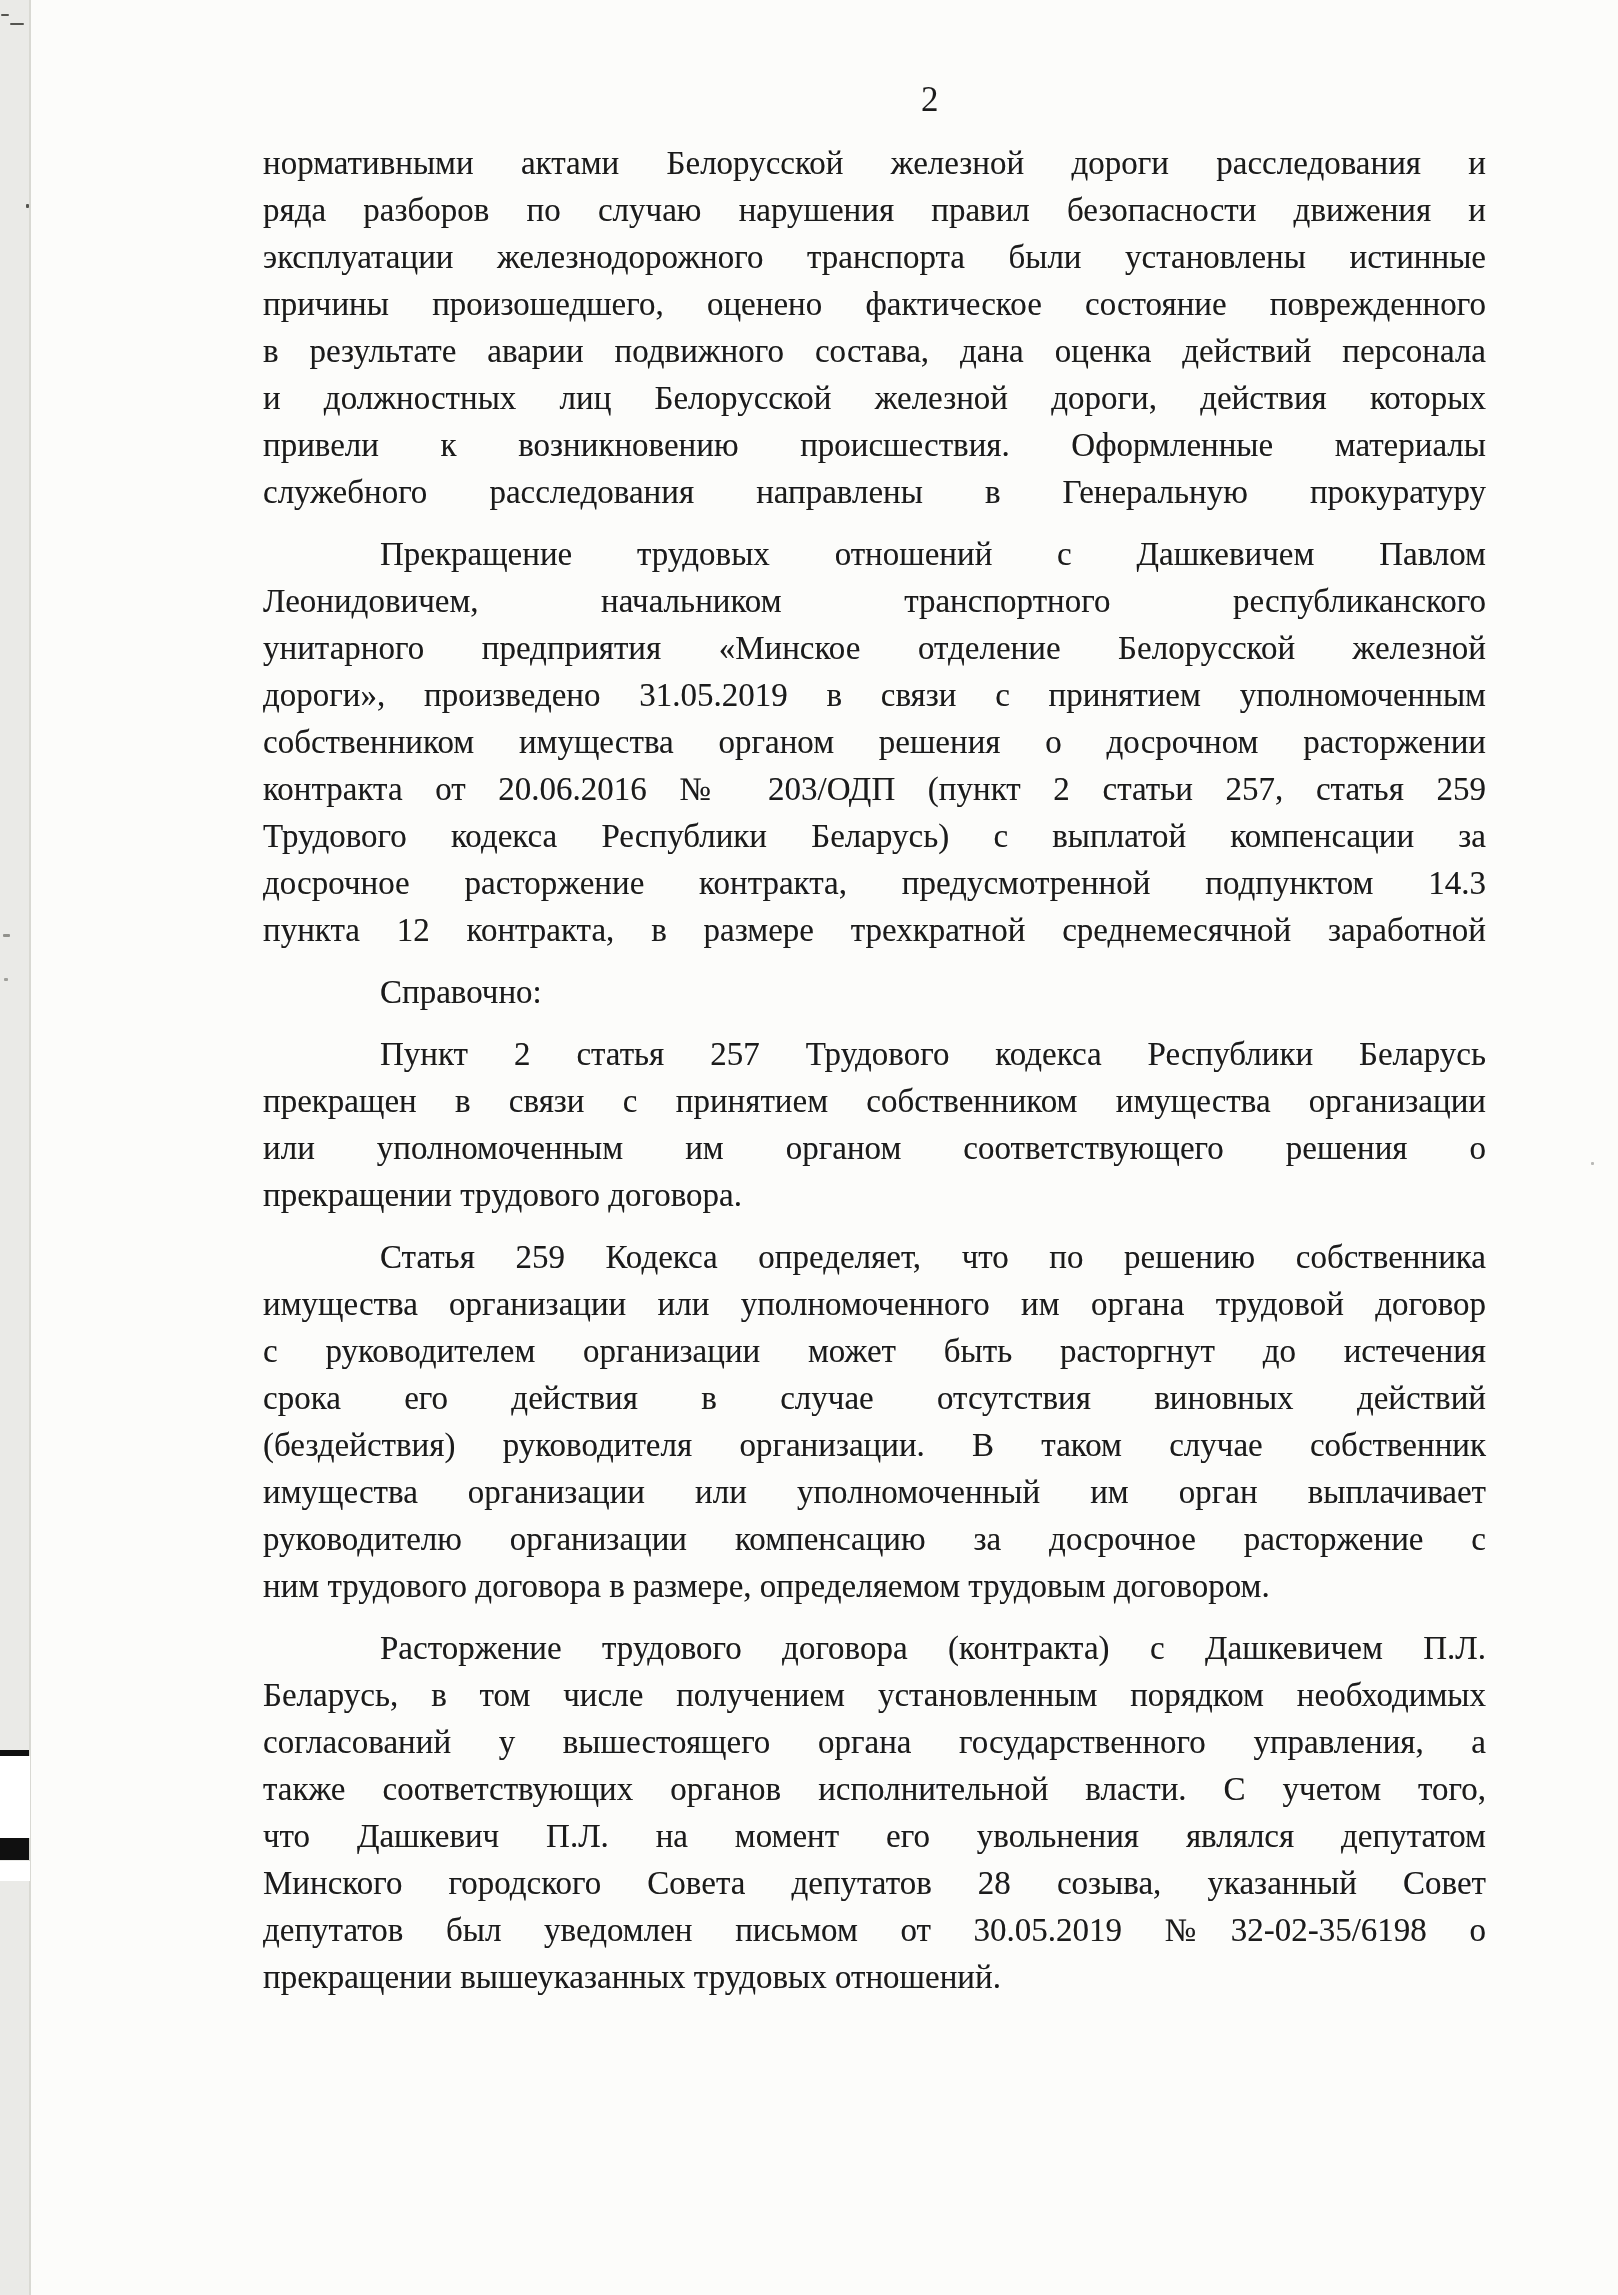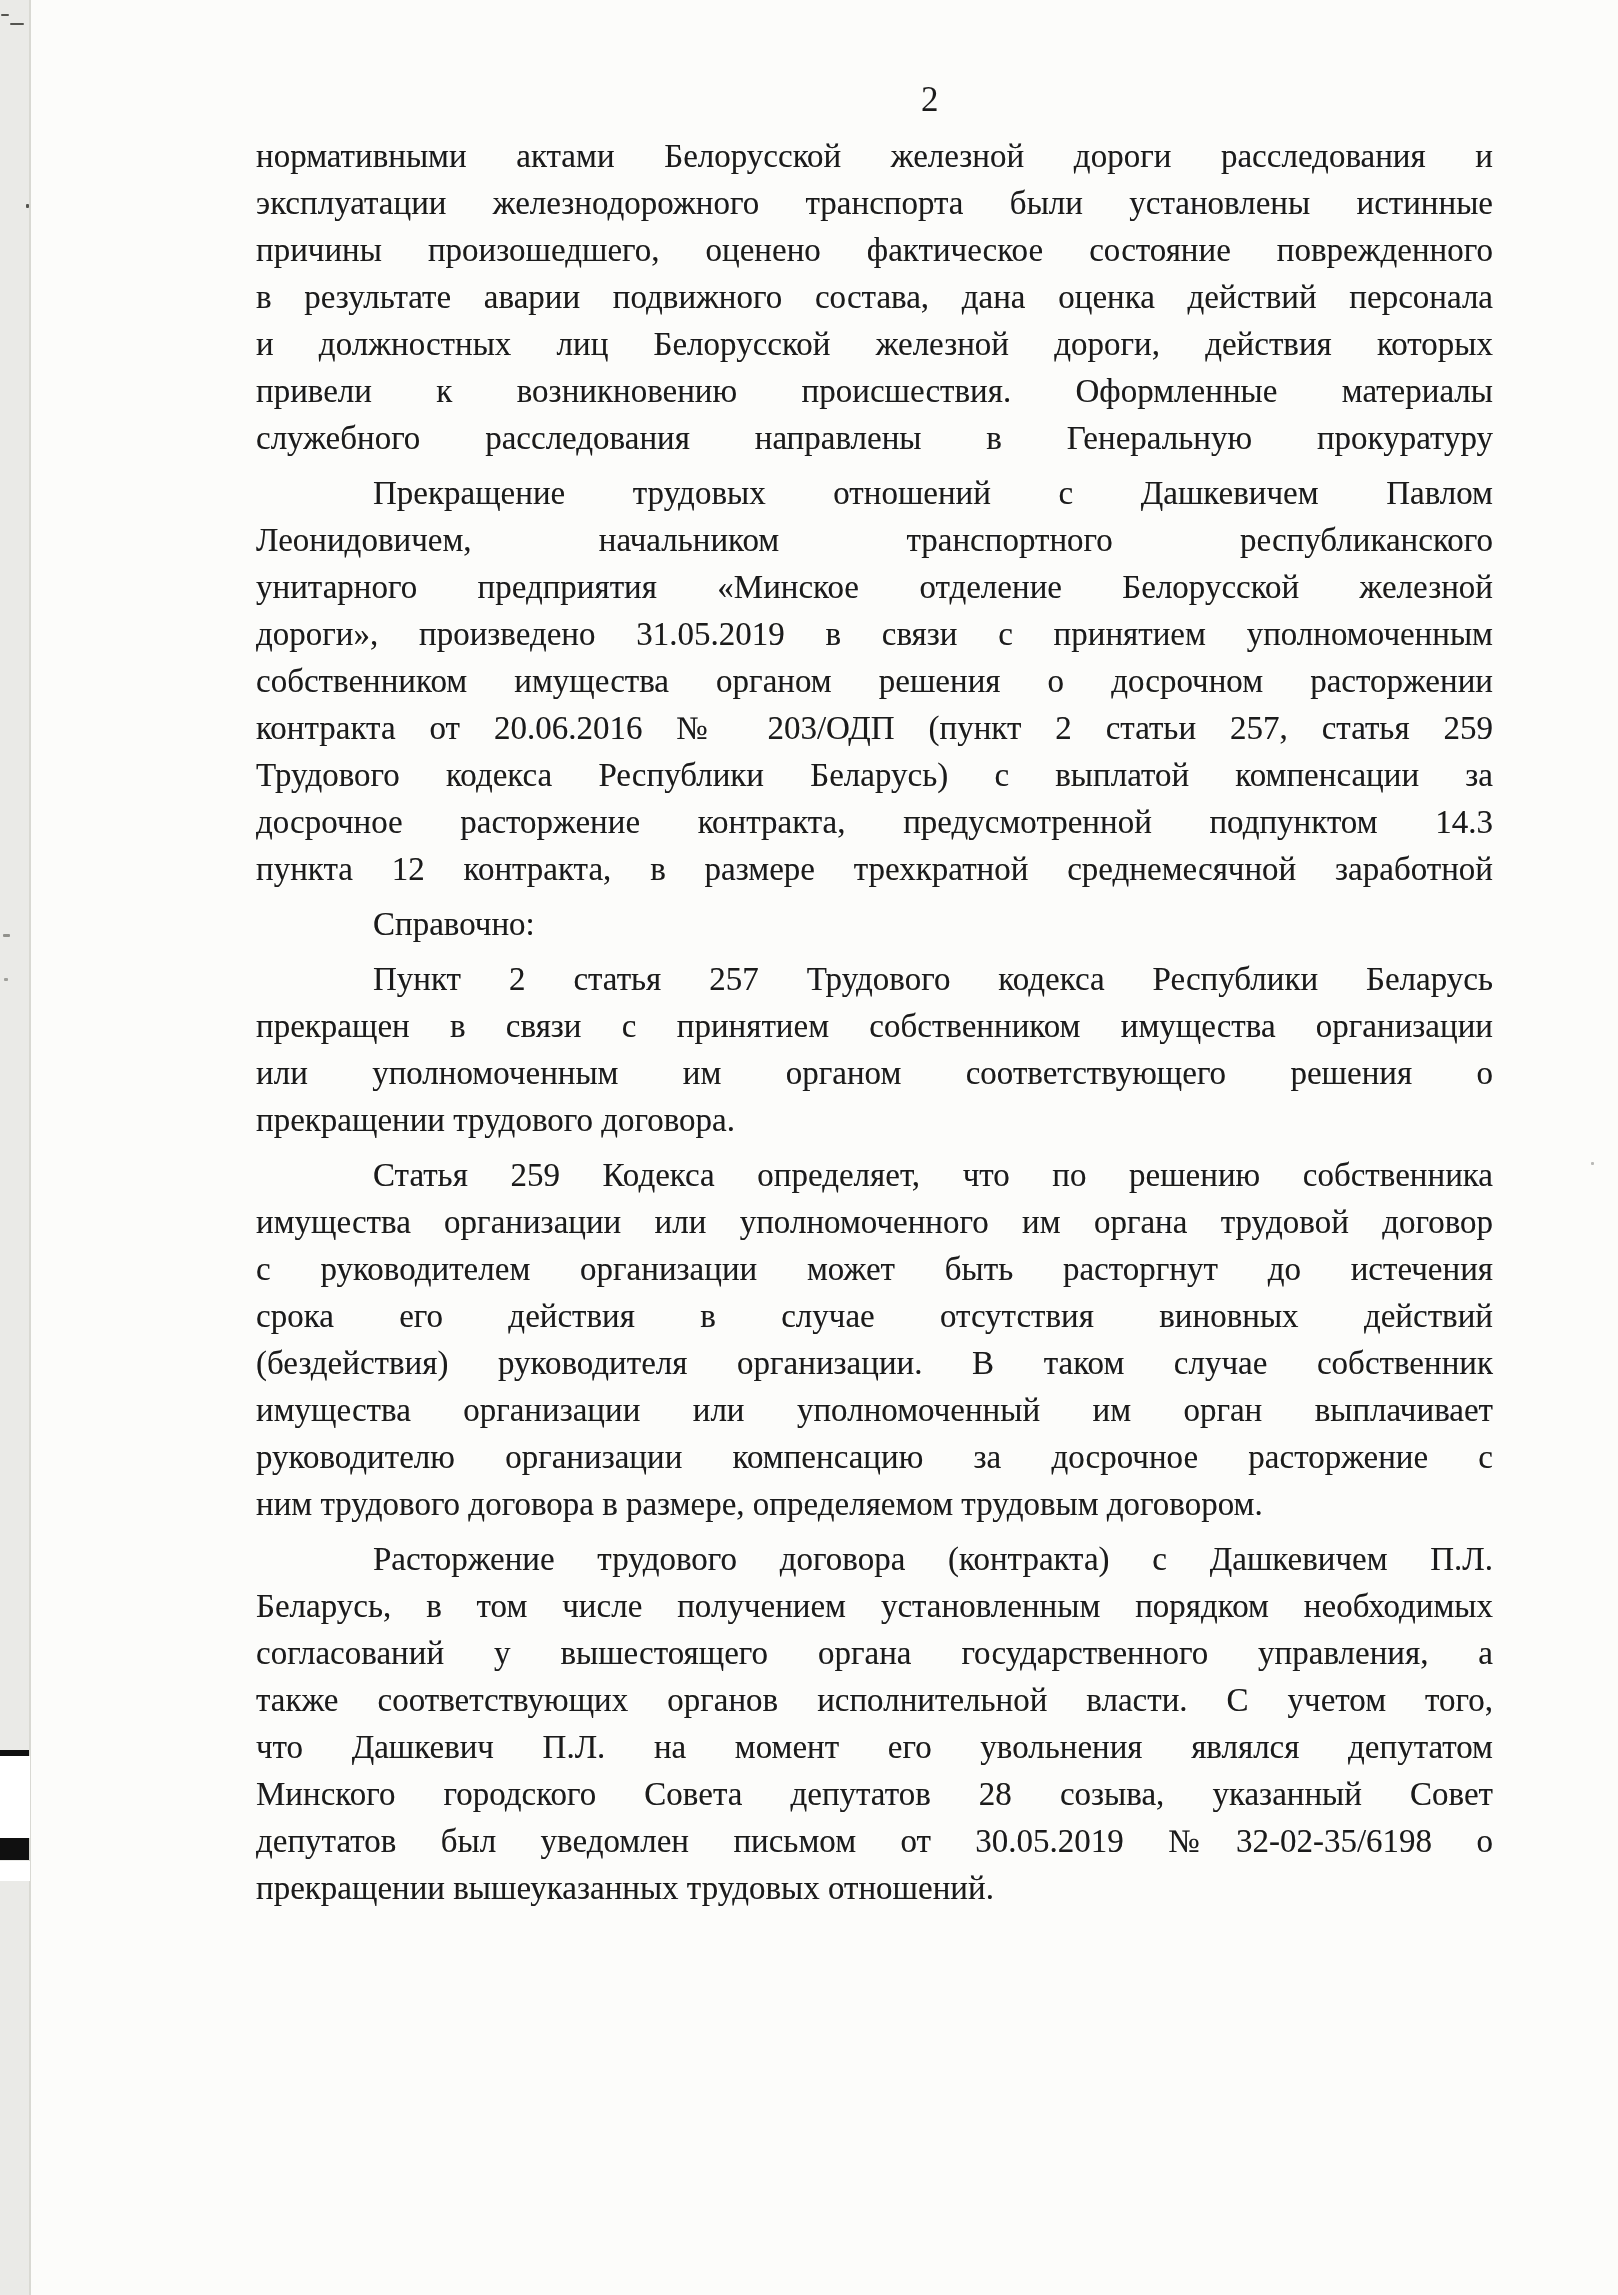--- a/index.html
+++ b/index.html
@@ -51,21 +51,21 @@
   }
   #text-block {
     position: absolute;
     left: 248px;
     top: 125px;
     width: 1253px;
     font-size: 33px;
     line-height: 47px;
     text-shadow: 0 0 0.5px rgba(20,20,20,0.35);
   }
-  .para { margin: 8px; }
+  .para { margin: 15px; }
   .para.italic { }
   .line {
     text-align: justify;
     text-align-last: justify;
     -moz-text-align-last: justify;
     white-space: normal;
   }
   .line.last {
     text-align-last: left;
     -moz-text-align-last: left;
@@ -88,20 +88,21 @@
   <div class="speck" style="left: 25.5px; top: 204px;  width: 3.9px;  height: 3.9px;"></div>
   <div class="speck" style="left: 2.9px;  top: 934px; width: 6.9px; height: 2.5px; opacity: .6;"></div>
   <div class="speck" style="left: 4.4px;  top: 978px; width: 3.4px;  height: 2.9px; opacity: .5;"></div>
   <div class="speck" style="left: 1591px; top: 1162px; width: 3.4px; height: 2.9px; opacity: .4;"></div>
 
   <span id="page-number">2</span>
 
   <div id="text-block">
       <div class="para">
         <div class="line">нормативными актами Белорусской железной дороги расследования и</div>
+        <div class="line">ряда разборов по случаю нарушения правил безопасности движения и</div>
         <div class="line">эксплуатации железнодорожного транспорта были установлены истинные</div>
         <div class="line">причины произошедшего, оценено фактическое состояние поврежденного</div>
         <div class="line">в результате аварии подвижного состава, дана оценка действий персонала</div>
         <div class="line">и должностных лиц Белорусской железной дороги, действия которых</div>
         <div class="line">привели к возникновению происшествия. Оформленные материалы</div>
         <div class="line">служебного расследования направлены в Генеральную прокуратуру</div>
       </div>
       <div class="para">
         <div class="line indent">Прекращение трудовых отношений с Дашкевичем Павлом</div>
         <div class="line">Леонидовичем, начальником транспортного республиканского</div>

